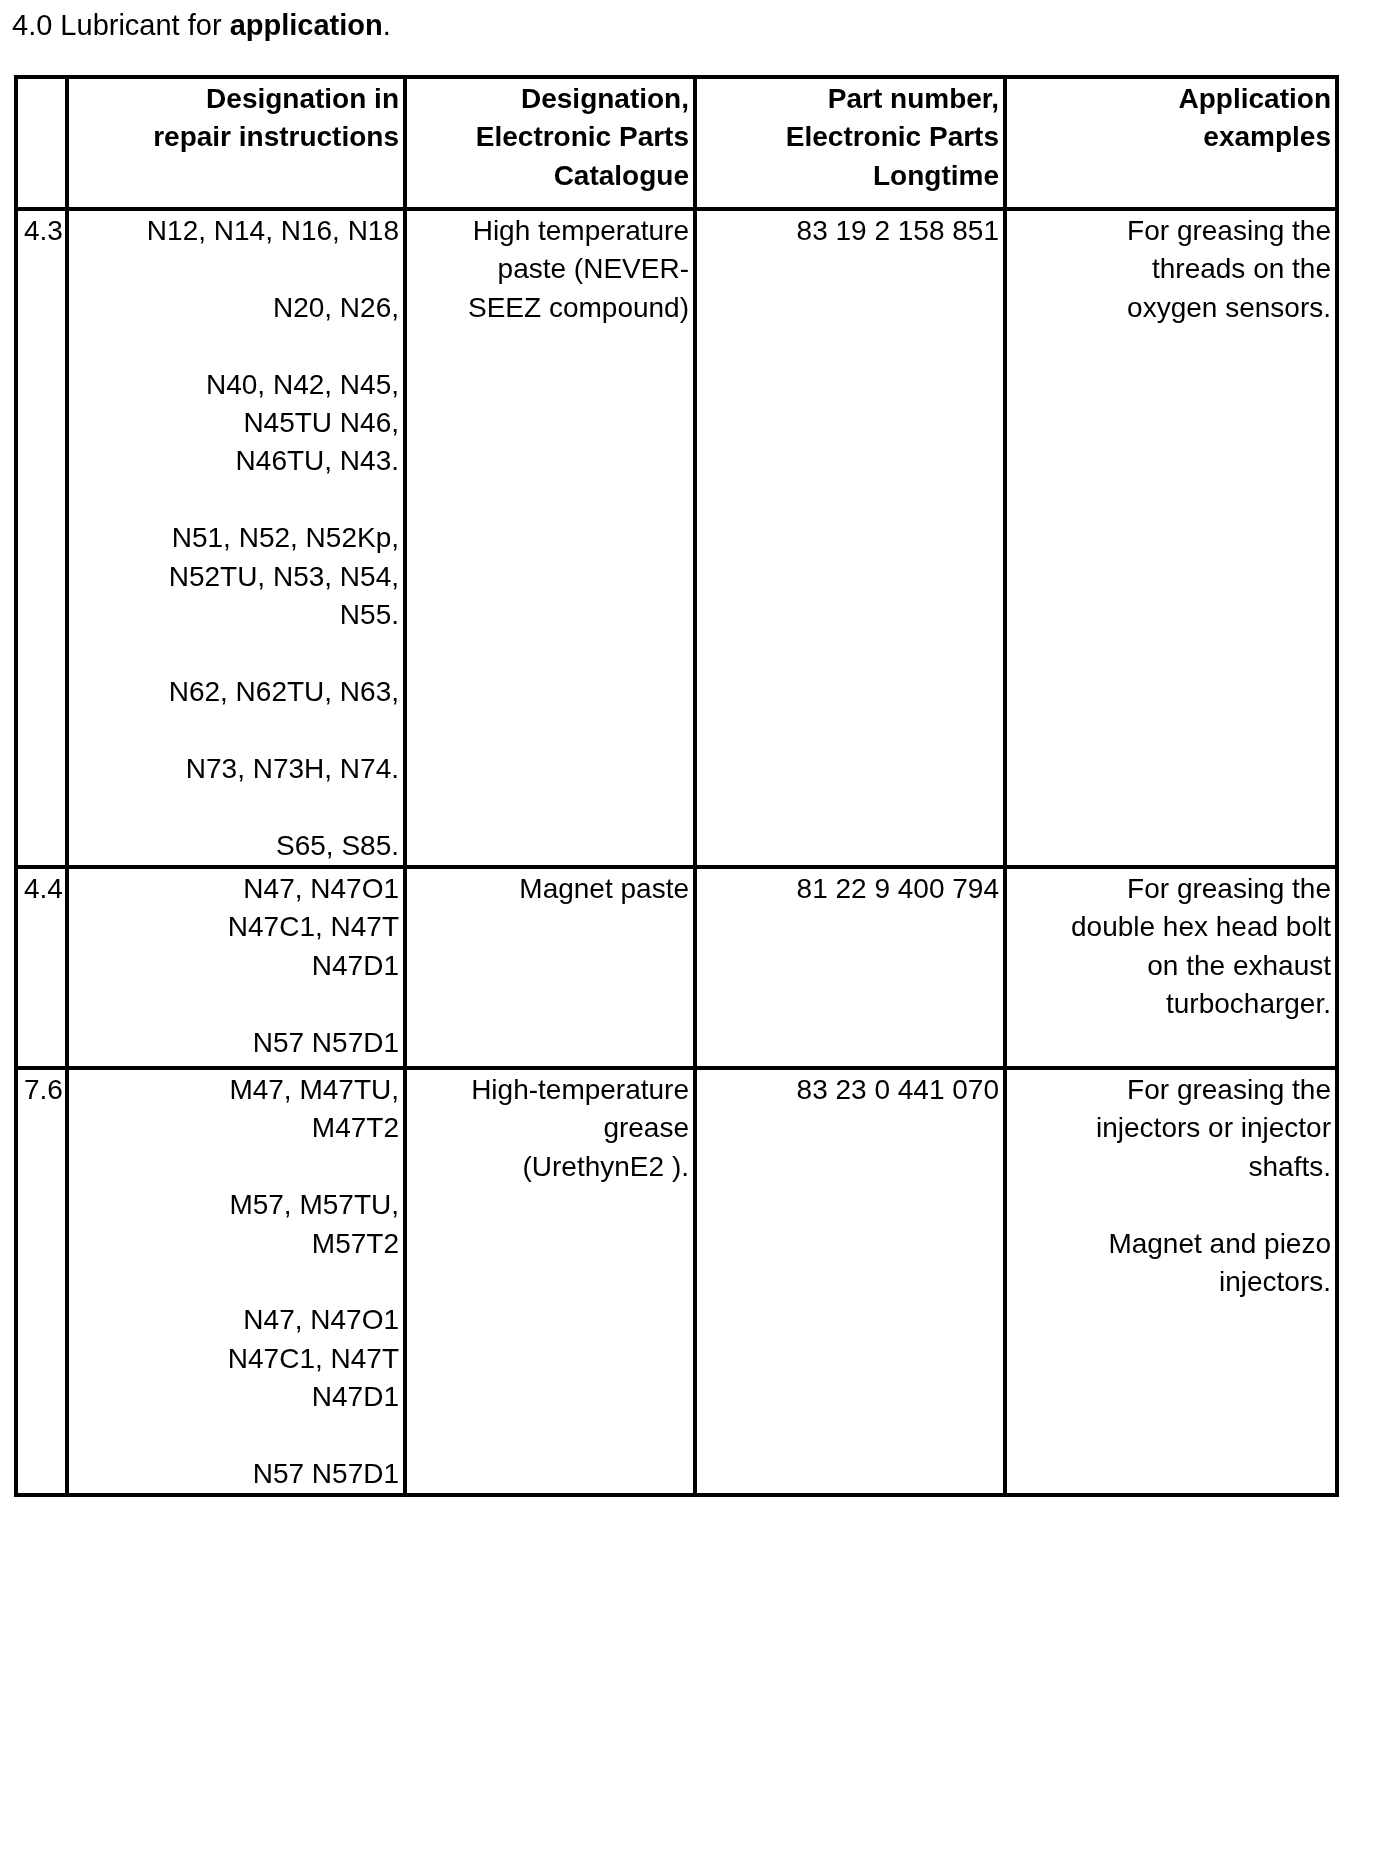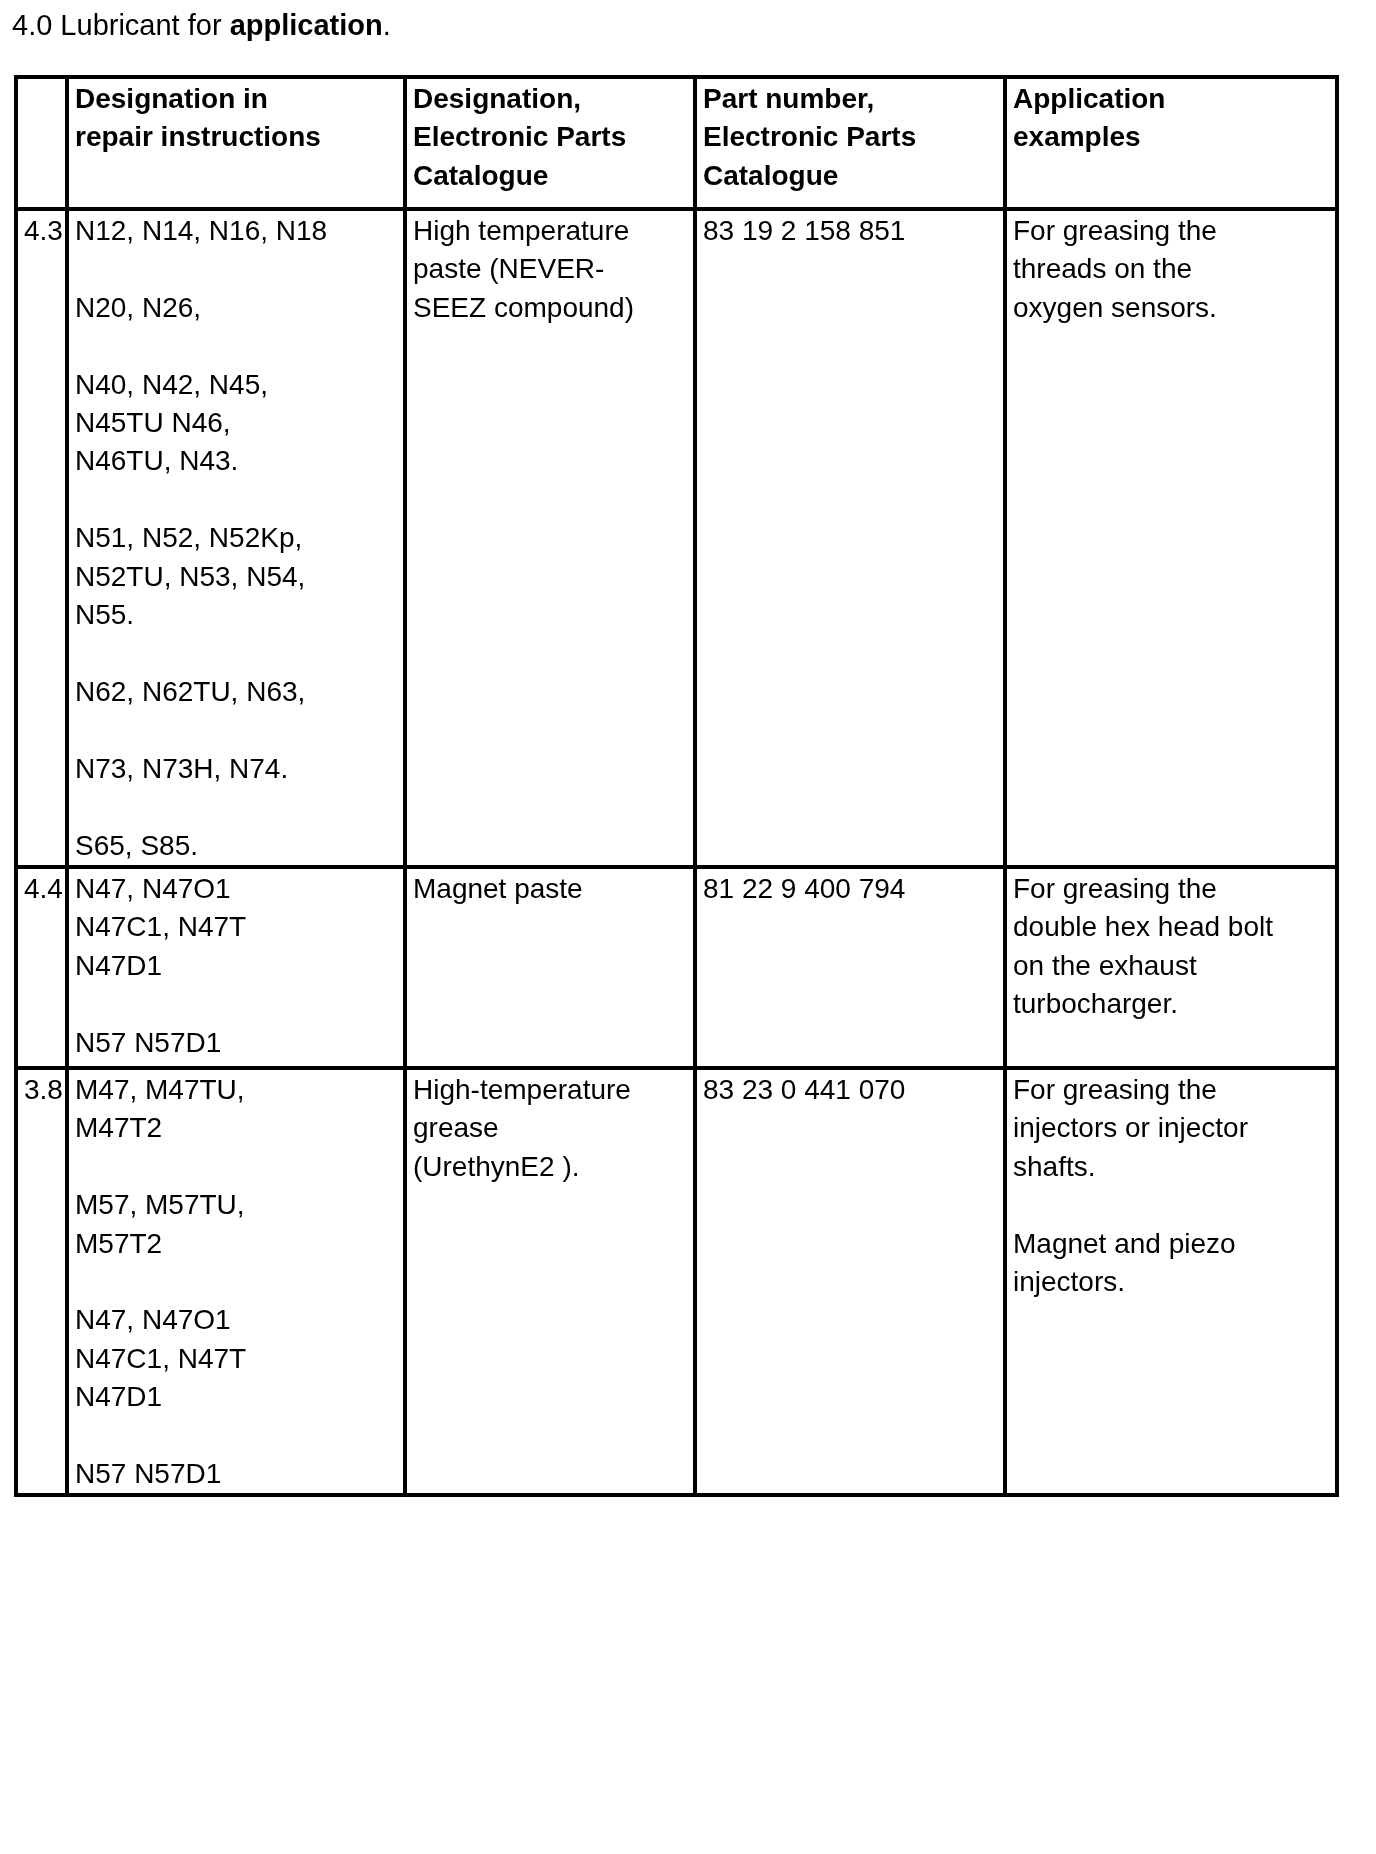--- a/index.html
+++ b/index.html
@@ -32,21 +32,21 @@
     top: 75px;
     width: 1321px;
     border-collapse: collapse;
     table-layout: fixed;
     border: 4px solid #000;
   }
   table.lube-table th,
   table.lube-table td {
     border: 4px solid #000;
     vertical-align: top;
-    text-align: left;
+    text-align: right;
     padding: 1px 4px 0 6px;
     font-size: 28px;
     line-height: 38.4px;
     white-space: pre-line;
     overflow: hidden;
     font-weight: normal;
   }
   table.lube-table thead th {
     font-weight: bold;
   }
@@ -75,21 +75,21 @@
     <thead>
       <tr class="r-head">
         <th></th>
         <th>Designation in
 repair instructions</th>
         <th>Designation,
 Electronic Parts
 Catalogue</th>
         <th>Part number,
 Electronic Parts
-Catalogue</th>
+Longtime</th>
         <th>Application
 examples</th>
       </tr>
     </thead>
     <tbody>
       <tr class="r-3">
         <td>4.3</td>
         <td>N12, N14, N16, N18
 
 N20, N26,
@@ -123,21 +123,21 @@
 
 N57 N57D1</td>
         <td>Magnet paste</td>
         <td>81 22 9 400 794</td>
         <td>For greasing the
 double hex head bolt
 on the exhaust
 turbocharger.</td>
       </tr>
       <tr class="r-5">
-        <td>3.8</td>
+        <td>7.6</td>
         <td>M47, M47TU,
 M47T2
 
 M57, M57TU,
 M57T2
 
 N47, N47O1
 N47C1, N47T
 N47D1
 

